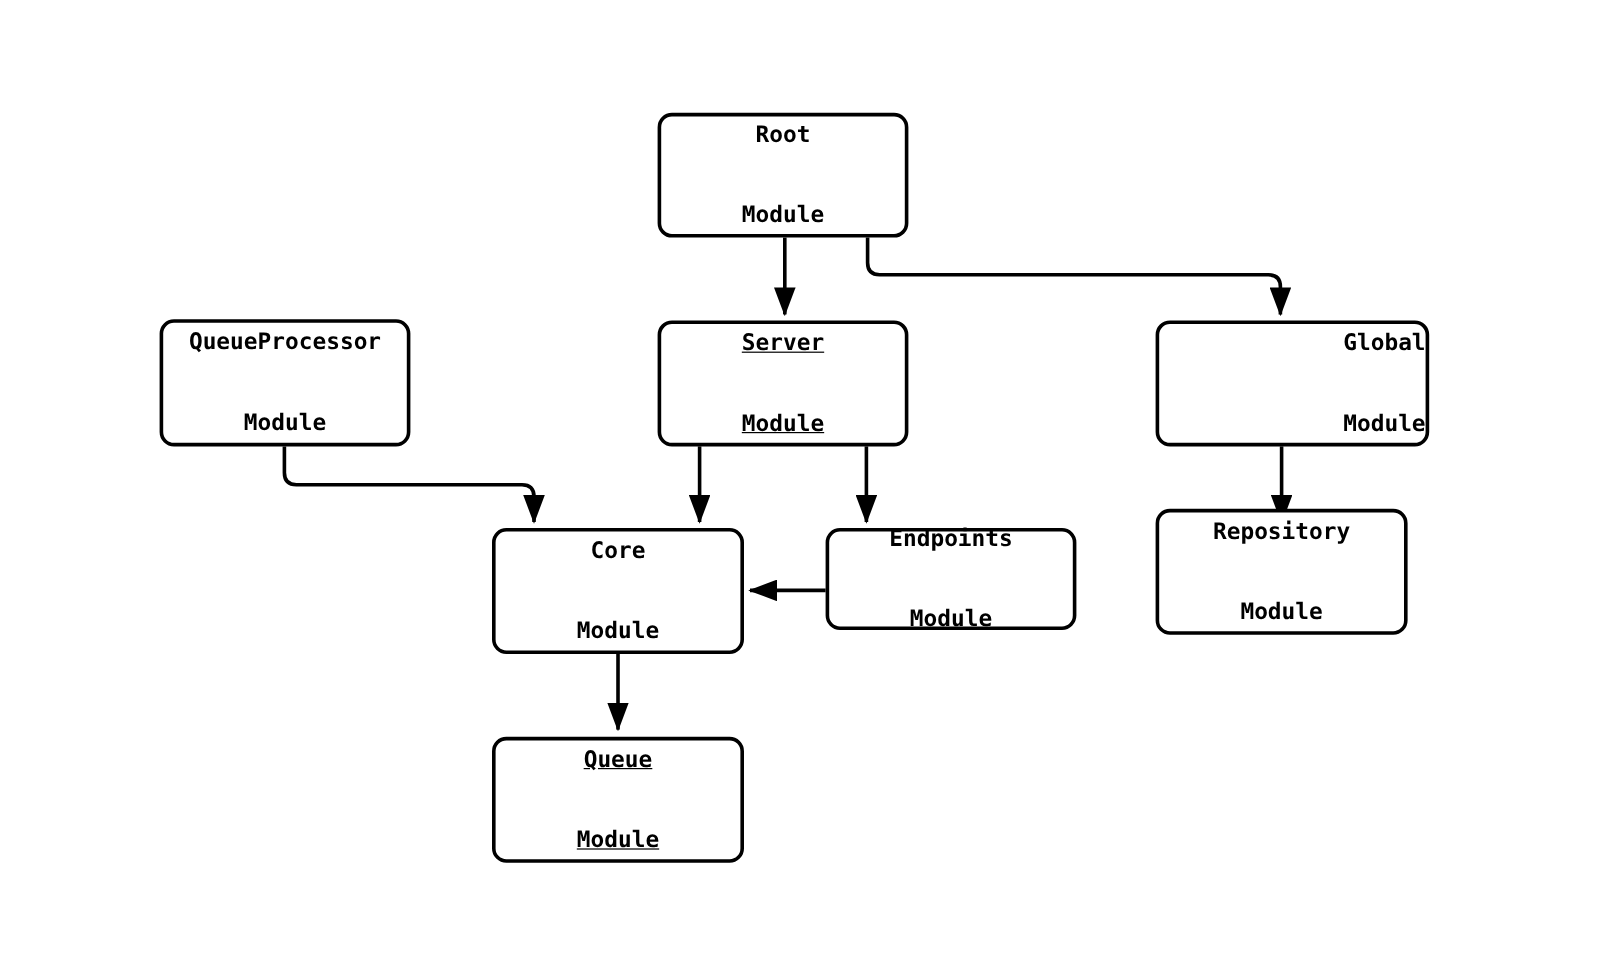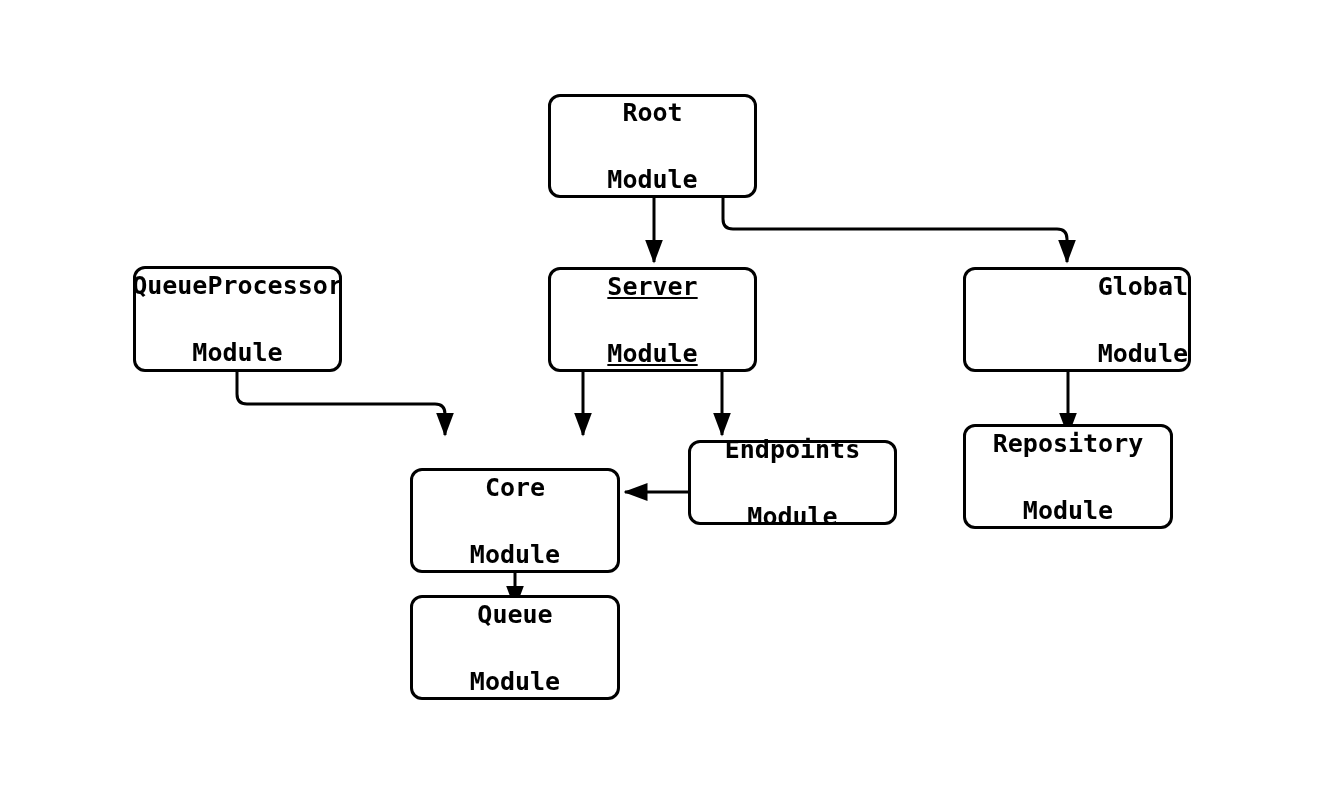--- a/index.html
+++ b/index.html
@@ -27,34 +27,34 @@
     box-sizing: border-box;
     border: 3px solid #000000;
     border-radius: 12px;
     background: #ffffff;
     display: flex;
     flex-direction: column;
     align-items: center;
     justify-content: center;
     text-align: center;
     font-weight: bold;
-    font-size: 25px;
+    font-size: 19px;
     line-height: 23px;
     color: #000000;
     gap: 44px;
   }
   
   .n-root        { left: 548px; top:  94px; width: 209px; height: 104px; }
   .n-qproc       { left: 133px; top: 266px; width: 209px; height: 106px; }
   .n-server      { left: 548px; top: 267px; width: 209px; height: 105px; text-decoration: underline; }
   .n-global      { left: 963px; top: 267px; width: 228px; height: 105px; align-items: flex-end; }
-  .n-core        { left: 410px; top: 440px; width: 210px; height: 105px; margin-top: 28px; }
+  .n-core        { left: 410px; top: 440px; width: 210px; height: 105px; }
   .n-endpoints   { left: 688px; top: 440px; width: 209px; height: 85px; }
   .n-repository  { left: 963px; top: 424px; width: 210px; height: 105px; }
-  .n-queue       { left: 410px; top: 595px; width: 210px; height: 105px; }
+  .n-queue       { left: 410px; top: 614px; width: 210px; height: 105px; text-decoration: underline; }
   .edge {
     fill: none;
     stroke: #000000;
     stroke-width: 3;
   }
 </style>
 </head>
 <body>
 
 <div class="canvas">

